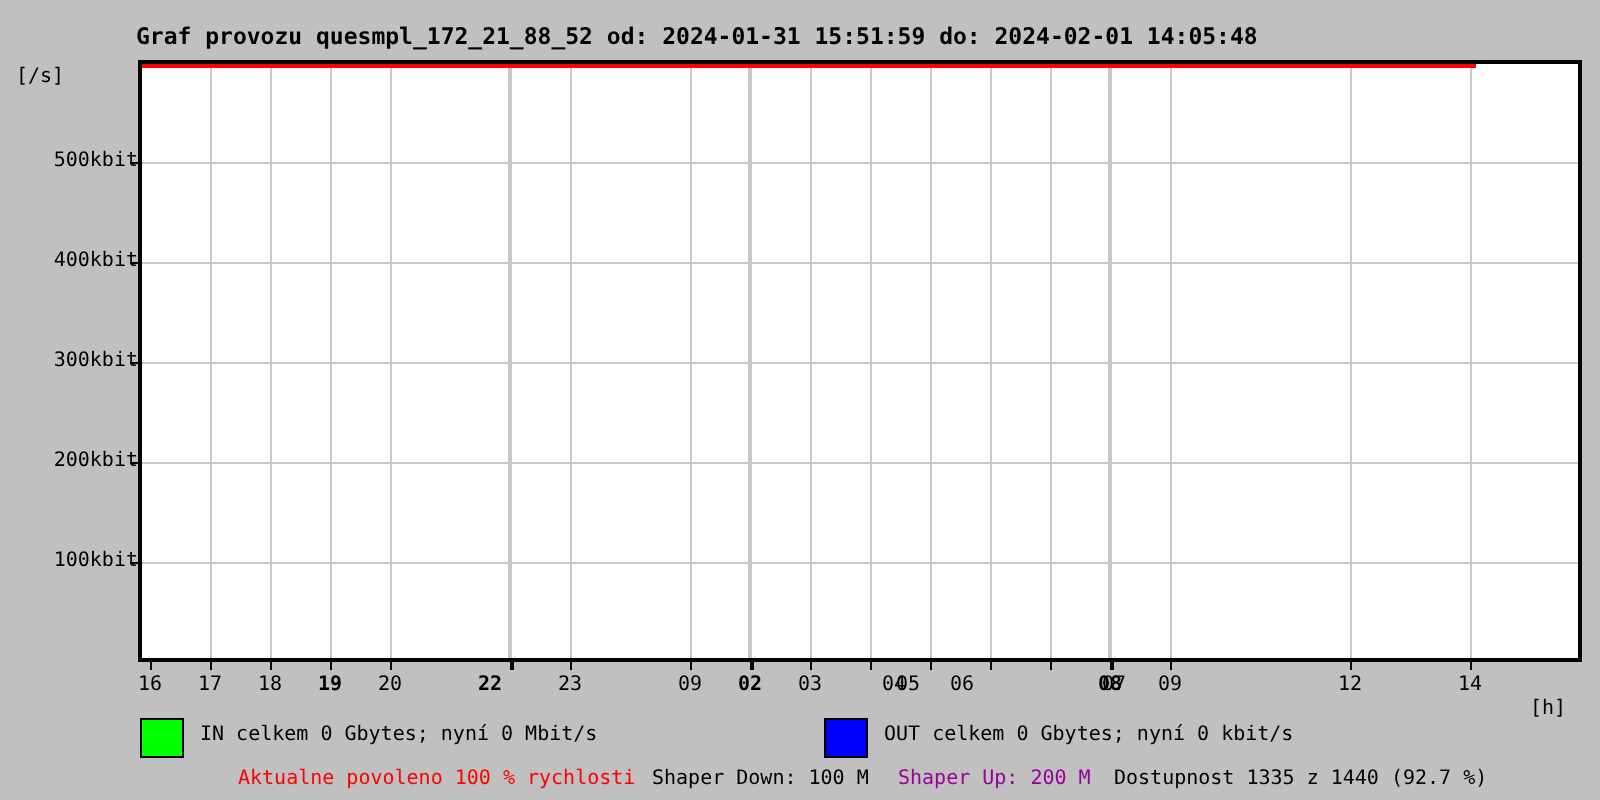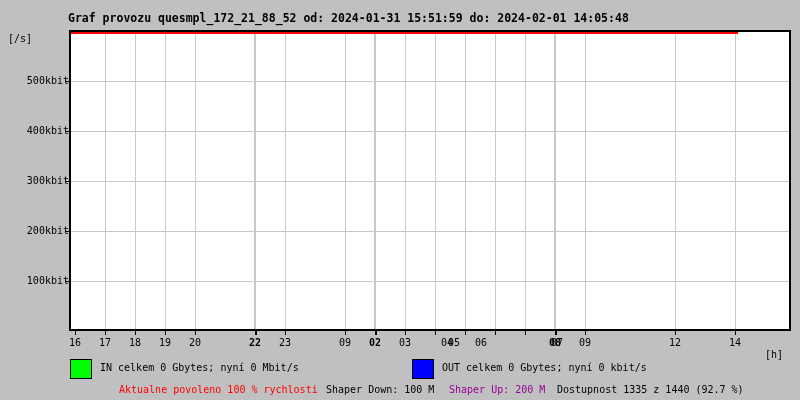--- a/index.html
+++ b/index.html
@@ -78,25 +78,25 @@
     <div class="ylabel abs" style="top: 225px;">200kbit</div>
     <div class="tick-left" style="top: 231px;"></div>
     <div class="ylabel abs" style="top: 275px;">100kbit</div>
     <div class="tick-left" style="top: 281px;"></div>
     <div class="xlabel" style="left: 75px;">16</div>
     <div class="tick-bottom" style="left: 75px;"></div>
     <div class="xlabel" style="left: 105px;">17</div>
     <div class="tick-bottom" style="left: 105px;"></div>
     <div class="xlabel" style="left: 135px;">18</div>
     <div class="tick-bottom" style="left: 135px;"></div>
-    <div class="xlabel" style="left: 165px;">19</div>
+    <div class="xlabel" style="left: 165px; font-weight: bold;">19</div>
     <div class="tick-bottom" style="left: 165px;"></div>
     <div class="xlabel" style="left: 195px;">20</div>
     <div class="tick-bottom" style="left: 195px;"></div>
-    <div class="xlabel bold" style="left: 255px;">22</div>
+    <div class="xlabel bold" style="left: 245px;">22</div>
     <div class="tick-bottom bold" style="left: 255px;"></div>
     <div class="xlabel" style="left: 285px;">23</div>
     <div class="tick-bottom" style="left: 285px;"></div>
     <div class="xlabel" style="left: 345px;">09</div>
     <div class="tick-bottom" style="left: 345px;"></div>
     <div class="xlabel bold" style="left: 375px;">02</div>
     <div class="tick-bottom bold" style="left: 375px;"></div>
     <div class="xlabel" style="left: 405px;">03</div>
     <div class="tick-bottom" style="left: 405px;"></div>
     <div class="xlabel" style="left: 447px;">04</div>

